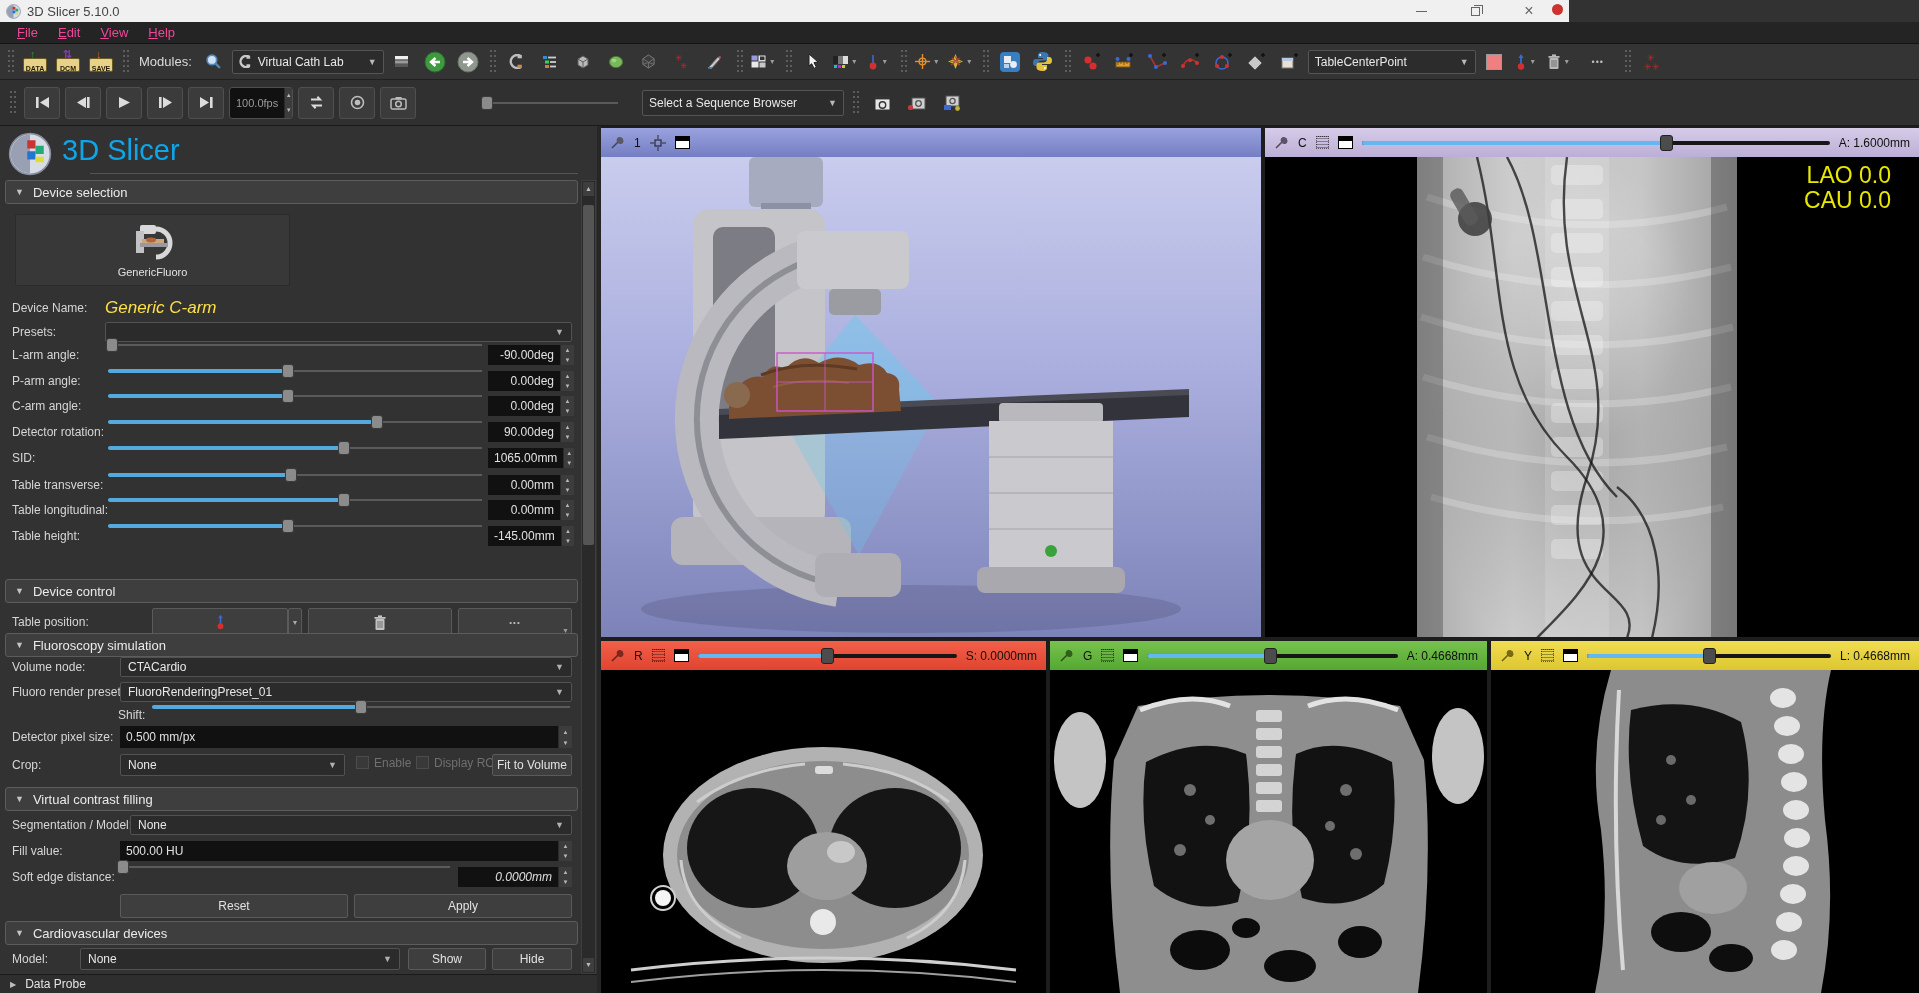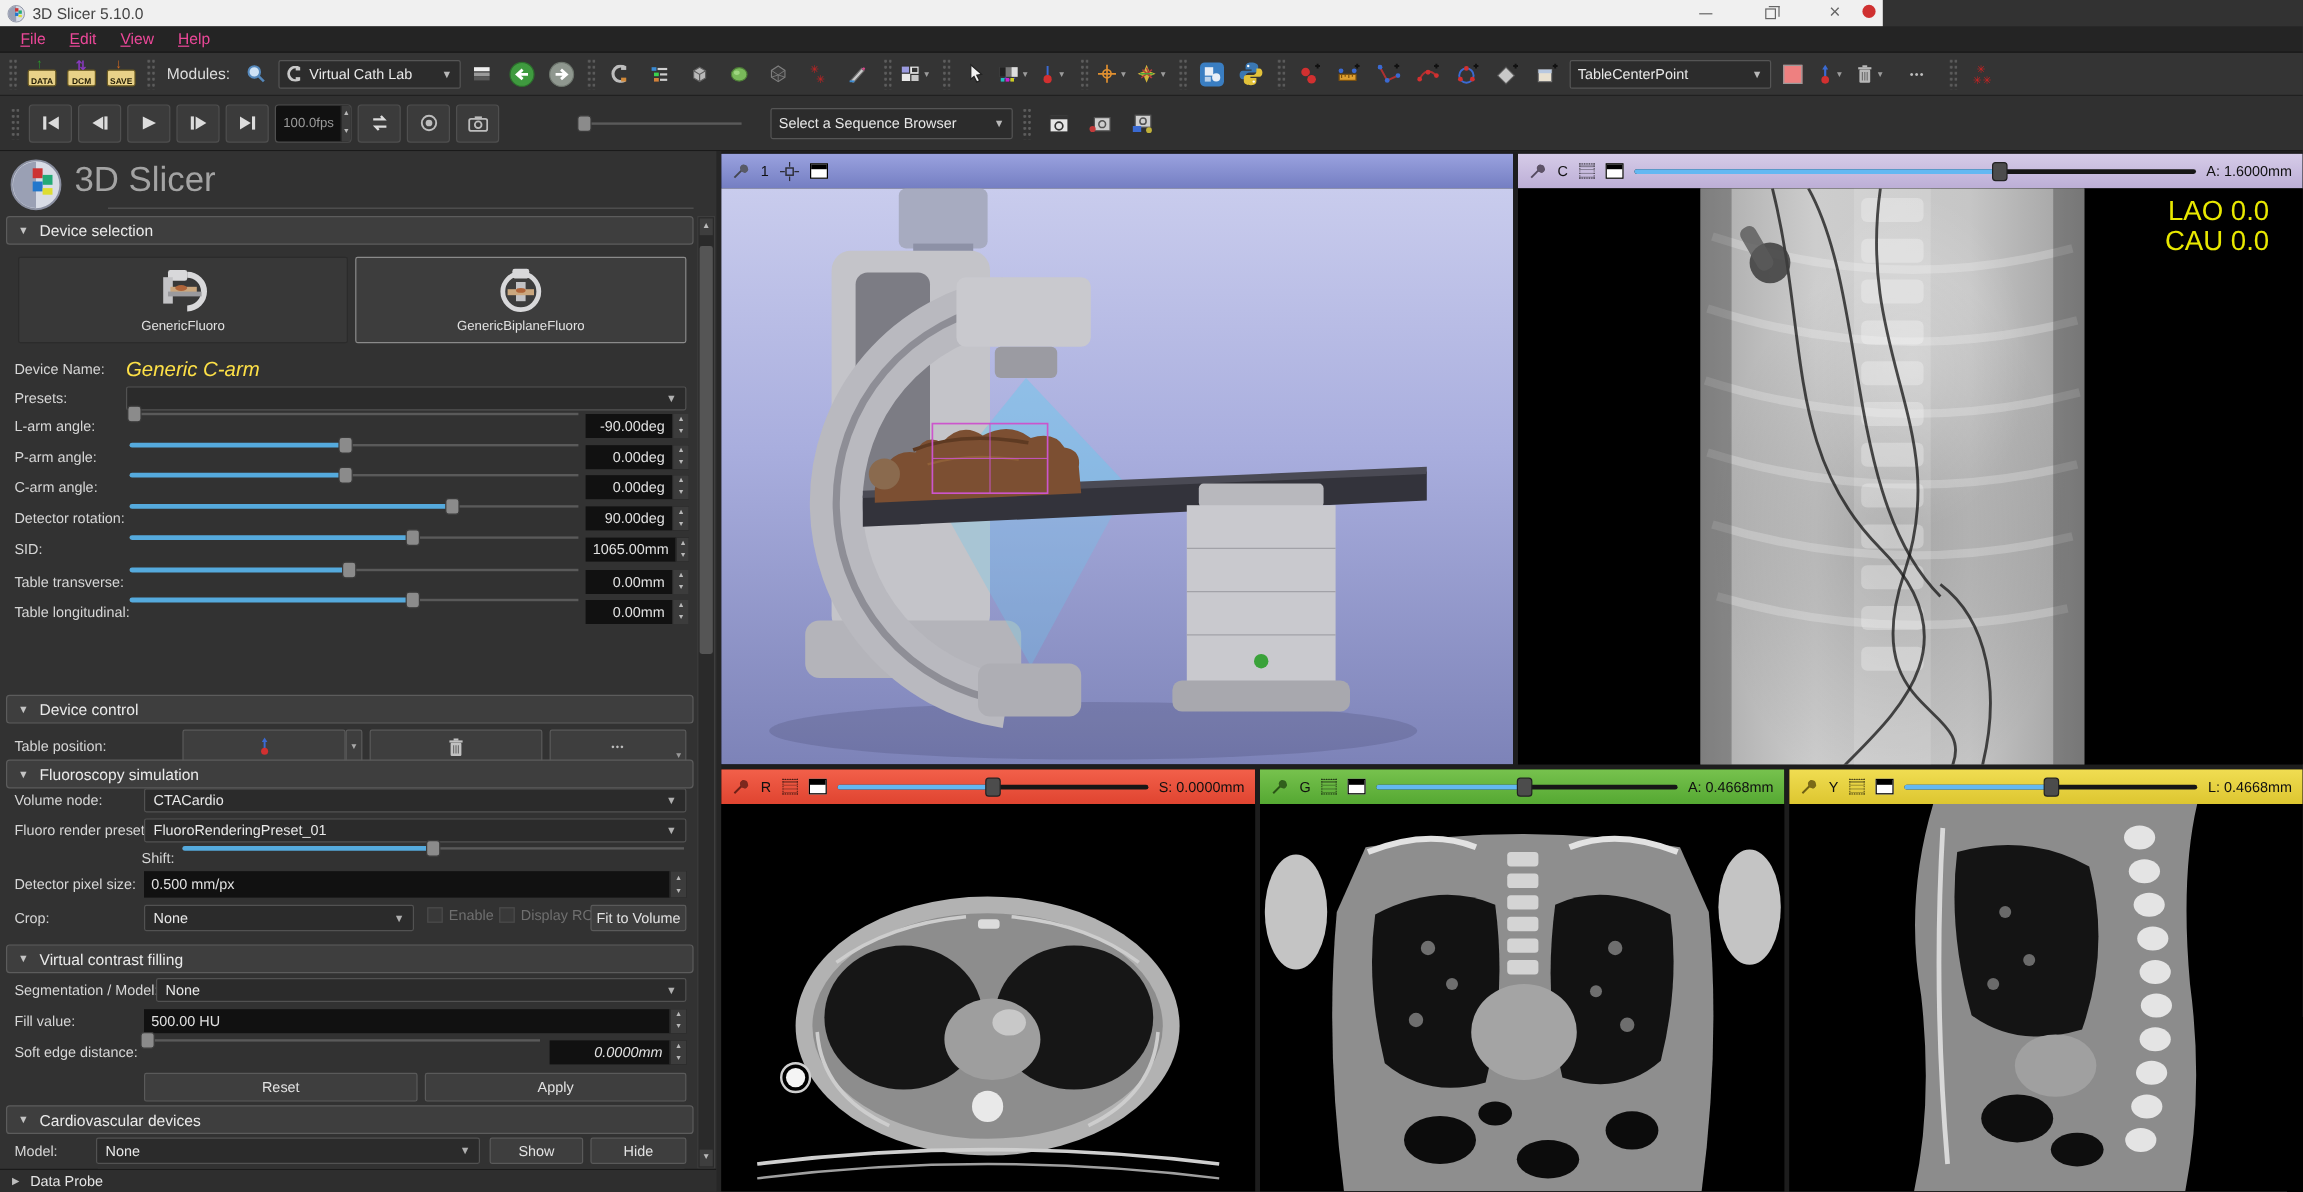--- a/index.html
+++ b/index.html
@@ -505,21 +505,21 @@
   <div id="panel">
 
     <svg class="abs" style="left:8px;top:6px;" width="44" height="44" viewBox="0 0 16 16">
       <circle cx="8" cy="8" r="7.4" fill="#d8dce6" stroke="#8a8fa0" stroke-width="0.6"></circle>
       <path d="M8 1a7 7 0 0 0 0 14z" fill="#9aa0b4"></path>
       <rect x="7" y="3" width="3" height="3" fill="#c33"></rect>
         <rect x="10" y="5" width="3" height="3" fill="#2a7"></rect>
       <rect x="7" y="7" width="3" height="3" fill="#27c"></rect>
         <rect x="10" y="9" width="3" height="2" fill="#dd3"></rect>
     </svg>
-    <span class="abs" style="left:62px;top:8px;font-size:29px;color:#a3a3a3;">3D Slicer</span>
+    <span class="abs" style="left:62px;top:8px;font-size:29px;color:#0ea5e9;">3D Slicer</span>
     <div class="abs" style="left:90px;top:47px;width:488px;height:1px;background:#555;"></div>
 
     <div class="abs" style="left:581px;top:54px;width:15px;height:794px;background:#2a2a2a;border:1px solid #3e3e3e;">
       <div class="abs" style="left:1px;top:1px;width:11px;height:14px;background:#3e3e3e;color:#bbb;font-size:7px;text-align:center;line-height:14px;">▲</div>
       <div class="abs" style="left:1px;top:24px;width:11px;height:340px;background:#555;border-radius:2px;"></div>
       <div class="abs" style="left:1px;bottom:1px;width:11px;height:14px;background:#3e3e3e;color:#bbb;font-size:7px;text-align:center;line-height:14px;">▼</div>
     </div>
 
     <div class="sect" style="top:54px;">
       <span class="arr">▼</span>
@@ -529,30 +529,20 @@
       <svg width="54" height="40" viewBox="0 0 54 40">
         <rect x="14" y="2" width="16" height="9" rx="2" fill="#d8d8da"></rect>
         <path d="M30 6 A14 14 0 0 1 30 34" fill="none" stroke="#d8d8da" stroke-width="5"></path>
         <rect x="10" y="8" width="8" height="22" fill="#c2c2c5"></rect>
         <rect x="16" y="16" width="22" height="5" fill="#caa77e"></rect>
         <rect x="14" y="20" width="28" height="4" fill="#9a9a9e"></rect>
         <ellipse cx="25" cy="17" rx="5" ry="2.4" fill="#b0653a"></ellipse>
       </svg>
       <span style="font-size:11px;margin-top:3px;">GenericFluoro</span>
     </div>
-    <div class="abs pbtn" style="left:296px;top:88px;width:276px;height:72px;flex-direction:column;border-color:#8a8a8a;background:#3d3d3d;">
-      <svg width="54" height="40" viewBox="0 0 54 40">
-        <circle cx="27" cy="20" r="15" fill="none" stroke="#d8d8da" stroke-width="4"></circle>
-        <rect x="20" y="1" width="14" height="8" rx="2" fill="#d8d8da"></rect>
-        <rect x="23" y="12" width="8" height="16" fill="#c2c2c5"></rect>
-        <rect x="16" y="18" width="22" height="5" fill="#caa77e"></rect>
-        <ellipse cx="27" cy="19" rx="4" ry="2" fill="#b0653a"></ellipse>
-      </svg>
-      <span style="font-size:11px;margin-top:3px;">GenericBiplaneFluoro</span>
-    </div>
 
     <div class="prow" style="top:172px;height:24px;">
       <span class="plabel">Device Name:</span>
       <span class="abs" style="left:105px;top:0;font-size:17px;font-style:italic;color:#fde047;">Generic C-arm</span>
     </div>
     <div class="prow" style="top:196px;">
       <span class="plabel">Presets:</span>
       <div class="pcombo" style="left:105px;top:0;width:467px;">
         <span class="chev">▼</span>
       </div>
@@ -650,20 +640,35 @@
     </div>
     <div class="prow" style="top:374px;">
       <span class="plabel">Table longitudinal:</span>
       <div class="hslider abs" style="left:108px;width:374px;top:0;bottom:0;">
           <div class="sl-track"></div>
           <div class="sl-fill" style="width: 63%;"></div>
           <div class="sl-handle" style="left: calc(63% - 6px);"></div>
         </div>
       <div class="spin panel-spin" style="left:488px;width:86px;">
           <span class="spin-val" style="justify-content:flex-end;">0.00mm</span>
+          <div class="spin-btns">
+            <span>▲</span>
+            <span>▼</span>
+          </div>
+        </div>
+    </div>
+    <div class="prow" style="top:400px;">
+      <span class="plabel">Table height:</span>
+      <div class="hslider abs" style="left:108px;width:374px;top:0;bottom:0;">
+          <div class="sl-track"></div>
+          <div class="sl-fill" style="width: 48%;"></div>
+          <div class="sl-handle" style="left: calc(48% - 6px);"></div>
+        </div>
+      <div class="spin panel-spin" style="left:488px;width:86px;">
+          <span class="spin-val" style="justify-content:flex-end;">-145.00mm</span>
           <div class="spin-btns">
             <span>▲</span>
             <span>▼</span>
           </div>
         </div>
     </div>
 
     <div class="sect" style="top:453px;">
       <span class="arr">▼</span>
       <span class="stitle">Device control</span>

